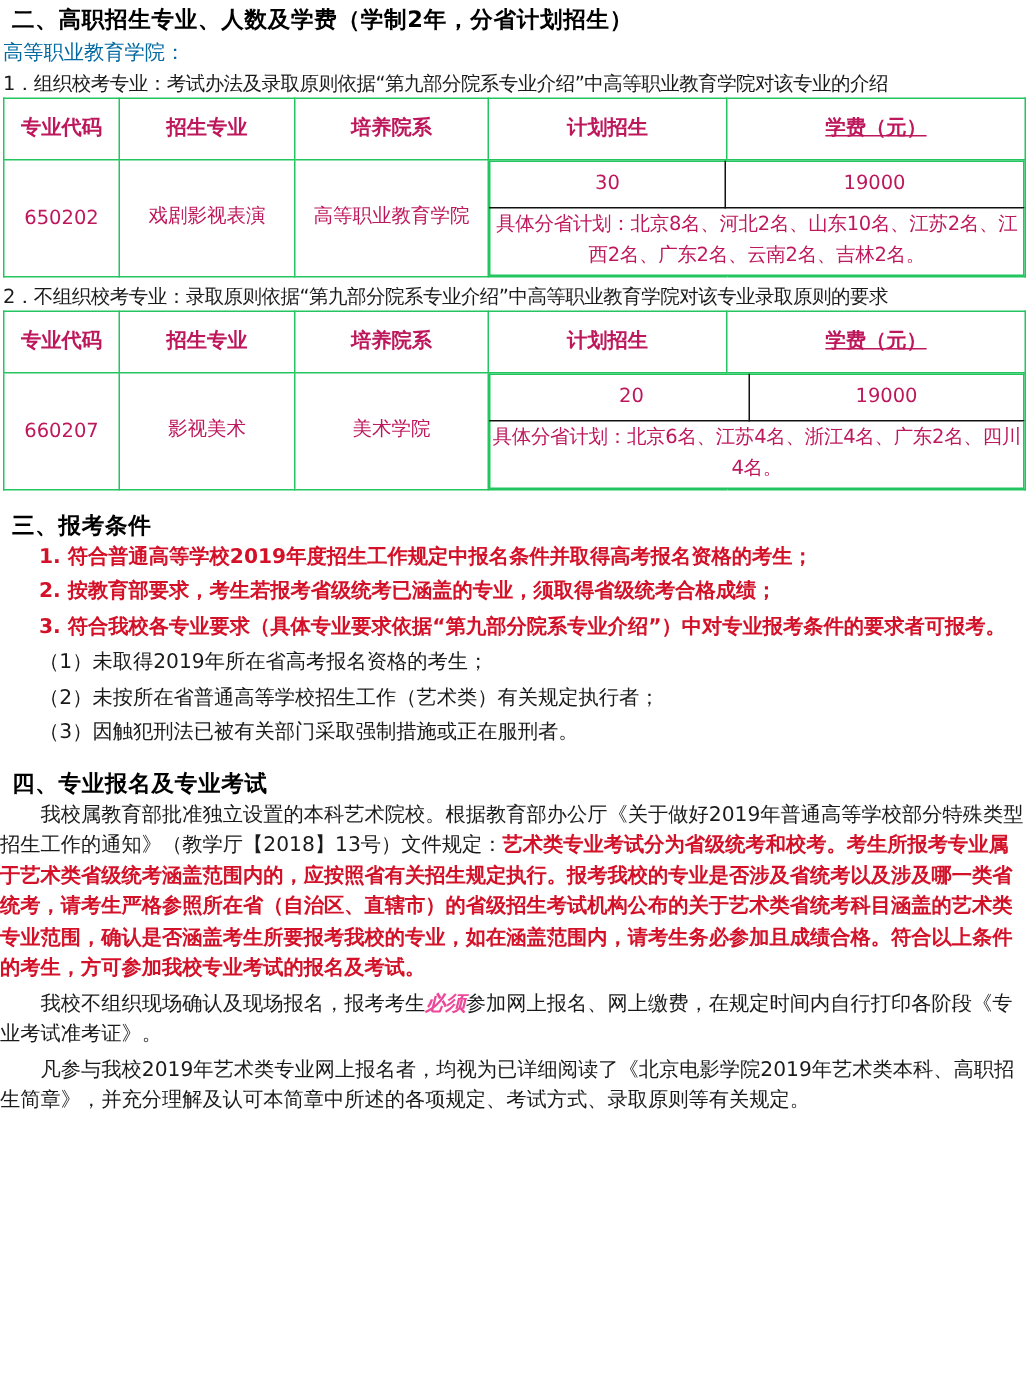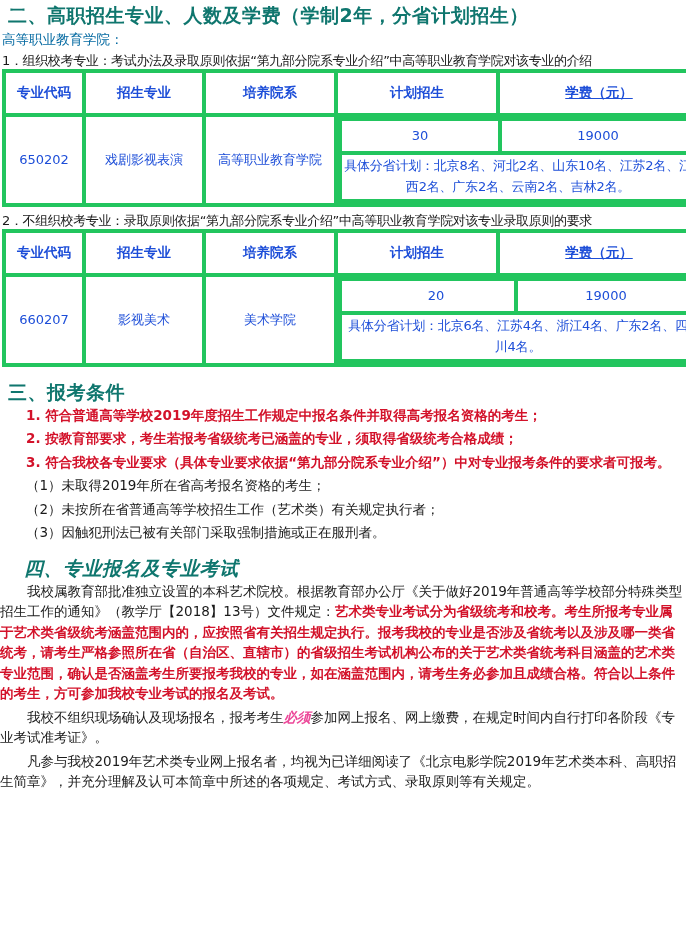--- a/index.html
+++ b/index.html
@@ -19,23 +19,23 @@
   .page {
     width: 686px;
     height: 933px;
     position: relative;
     padding: 0;
     box-sizing: border-box;
   }
 
   
   .h-major {
-    font-size: 19px;
+    font-size: 15px;
     font-weight: bold;
-    color: #0f766e;
+    color: #000000;
     margin: 6px 0 0 8px;
     letter-spacing: .5px;
     white-space: nowrap;
   }
   .h-sub {
     font-size: 13.5px;
     font-weight: normal;
     color: #0369a1;
     margin: 8px 0 0 2px;
   }
@@ -48,26 +48,26 @@
   }
 
   
   table.plan {
     border-collapse: collapse;
     width: 676px;
     margin: 0 0 0 2px;
     table-layout: fixed;
   }
   table.plan td, table.plan th {
-    border: 4px solid #22c55e;
+    border: 1px solid #22c55e;
     padding: 0;
     text-align: center;
     vertical-align: middle;
     font-size: 13px;
-    color: #1d4ed8;
+    color: #be185d;
   }
   table.plan th {
     font-weight: bold;
     height: 40px;
     line-height: 1.25;
     font-size: 13.5px;
   }
   .c-code  { width: 76px; }
   .c-major { width: 116px; }
   .c-dept  { width: 128px; }
@@ -199,21 +199,21 @@
 
   <div class="p hang rb">1. 符合普通高等学校2019年度招生工作规定中报名条件并取得高考报名资格的考生；</div>
   <div class="p hang rb">2. 按教育部要求，考生若报考省级统考已涵盖的专业，须取得省级统考合格成绩；</div>
   <div class="p rb" style="text-indent:26px;">3. 符合我校各专业要求（具体专业要求依据“第九部分院系专业介绍”）中对专业报考条件的要求者可报考。</div>
   <div class="p hang2">（1）未取得2019年所在省高考报名资格的考生；</div>
   <div class="p hang2">（2）未按所在省普通高等学校招生工作（艺术类）有关规定执行者；</div>
   <div class="p hang2">（3）因触犯刑法已被有关部门采取强制措施或正在服刑者。</div>
 
   <div class="sec-gap"></div>
 
-  <div class="h-major" style="margin-left:24px;margin-top:0;font-style:italic;">四、专业报名及专业考试</div>
+  <div class="h-major" style="margin-left:8px;margin-top:0;">四、专业报名及专业考试</div>
 
   <div class="p" style="text-indent:2em;">
     <span>我校属教育部批准独立设置的本科艺术院校。根据教育部办公厅《关于做好2019年普通高等学校部分特殊类型招生工作的通知》（教学厅【2018】13号）文件规定：</span><span class="rb">艺术类专业考试分为省级统考和校考。考生所报考专业属于艺术类省级统考涵盖范围内的，应按照省有关招生规定执行。报考我校的专业是否涉及省统考以及涉及哪一类省统考，请考生严格参照所在省（自治区、直辖市）的省级招生考试机构公布的关于艺术类省统考科目涵盖的艺术类专业范围，确认是否涵盖考生所要报考我校的专业，如在涵盖范围内，请考生务必参加且成绩合格。符合以上条件的考生，方可参加我校专业考试的报名及考试。</span>
   </div>
 
   <div class="p" style="text-indent:2em;">
     <span>我校不组织现场确认及现场报名，报考考生</span><span class="red bold">必须</span><span>参加网上报名、网上缴费，在规定时间内自行打印各阶段《专业考试准考证》。</span>
   </div>
 
   <div class="p" style="text-indent:2em;">凡参与我校2019年艺术类专业网上报名者，均视为已详细阅读了《北京电影学院2019年艺术类本科、高职招生简章》，并充分理解及认可本简章中所述的各项规定、考试方式、录取原则等有关规定。</div>

